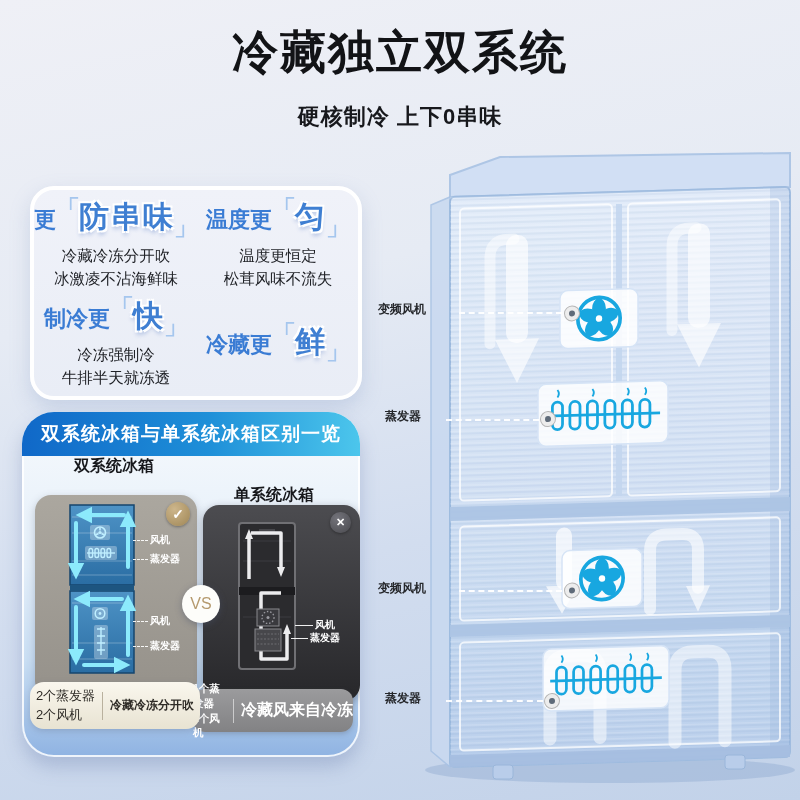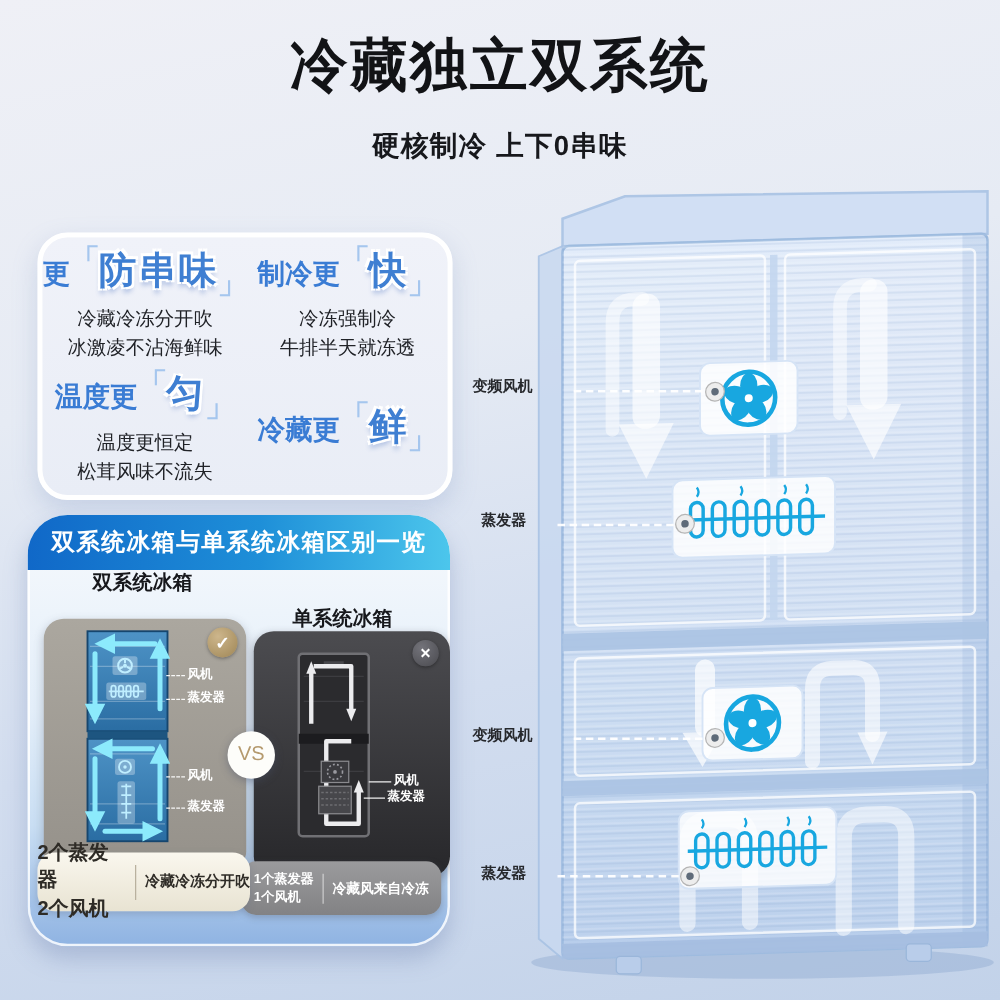--- a/index.html
+++ b/index.html
@@ -51,60 +51,60 @@
   .vs-badge{position:absolute;left:160px;top:173px;width:38px;height:38px;border-radius:50%;
     background:#fdfdfa;color:#b59a6e;font-weight:400;font-size:16px;z-index:6;
     display:flex;align-items:center;justify-content:center;box-shadow:0 2px 7px rgba(70,80,105,.45);}
   .mini{position:absolute;}
   .anno{position:absolute;color:#fff;font-size:10px;font-weight:600;white-space:nowrap;line-height:1;}
   .lead-dash{position:absolute;height:0;border-top:1.5px dashed rgba(255,255,255,.92);}
   .lead-solid{position:absolute;height:0;border-top:1.2px solid rgba(255,255,255,.92);}
   .dual-footer{position:absolute;left:8px;top:270px;width:170px;height:47px;border-radius:14px;z-index:5;
     background:linear-gradient(180deg,#faf7ee,#e8e3d2);box-shadow:0 2px 6px rgba(95,105,130,.3);
     display:flex;align-items:center;justify-content:center;gap:7px;}
-  .df-counts{font-size:16px;font-weight:700;color:#2e2b26;line-height:1.4;}
+  .df-counts{font-size:13px;font-weight:400;color:#2e2b26;line-height:1.4;}
   .df-div{width:1px;height:28px;background:#b9b19e;}
   .df-desc{font-size:12px;font-weight:800;color:#2e2b26;white-space:nowrap;}
   .single-footer{position:absolute;left:171px;top:277px;width:160px;height:43px;border-radius:12px;z-index:4;
     background:linear-gradient(180deg,#9b9b9d,#828284);box-shadow:0 2px 5px rgba(80,85,100,.3);
     display:flex;align-items:center;justify-content:center;gap:7px;}
   .sf-counts{font-size:10.5px;font-weight:600;color:#fff;line-height:1.4;}
   .sf-div{width:1px;height:24px;background:rgba(255,255,255,.55);}
-  .sf-desc{font-size:11px;font-weight:700;color:#fff;white-space:nowrap;}
+  .sf-desc{font-size:16px;font-weight:700;color:#fff;white-space:nowrap;}
   
   .fridge-svg{position:absolute;left:405px;top:135px;}
   .callout{position:absolute;font-size:12px;font-weight:700;color:#26282c;white-space:nowrap;line-height:1;}
   .callout-dash{position:absolute;height:0;border-top:2px dashed rgba(255,255,255,.95);}
 </style>
 </head>
 <body>
 
 <h1 class="page-title">冷藏独立双系统</h1>
 <p class="page-subtitle">硬核制冷 上下0串味</p>
 
 <section class="features">
   <div class="feature">
     <div class="f-title"><span class="f-pre">更</span><span class="bq bq-o">「</span><span class="f-kw">防串味</span><span class="bq bq-c">」</span></div>
     <div class="f-desc">
         <div>冷藏冷冻分开吹</div>
         <div>冰激凌不沾海鲜味</div>
       </div>
   </div>
   <div class="feature">
+    <div class="f-title"><span class="f-pre">温度更</span><span class="bq bq-o">「</span><span class="f-kw">匀</span><span class="bq bq-c">」</span></div>
+    <div class="f-desc">
+        <div>温度更恒定</div>
+        <div>松茸风味不流失</div>
+      </div>
+  </div>
+  <div class="feature">
     <div class="f-title"><span class="f-pre">制冷更</span><span class="bq bq-o">「</span><span class="f-kw">快</span><span class="bq bq-c">」</span></div>
     <div class="f-desc">
         <div>冷冻强制冷</div>
         <div>牛排半天就冻透</div>
-      </div>
-  </div>
-  <div class="feature">
-    <div class="f-title"><span class="f-pre">温度更</span><span class="bq bq-o">「</span><span class="f-kw">匀</span><span class="bq bq-c">」</span></div>
-    <div class="f-desc">
-        <div>温度更恒定</div>
-        <div>松茸风味不流失</div>
       </div>
   </div>
   <div class="feature">
     <div class="f-title"><span class="f-pre">冷藏更</span><span class="bq bq-o">「</span><span class="f-kw">鲜</span><span class="bq bq-c">」</span></div>
   </div>
 </section>
 
 <section class="compare">
   <div class="compare-header">双系统冰箱与单系统冰箱区别一览</div>
   <div class="col-label dual">双系统冰箱</div>

